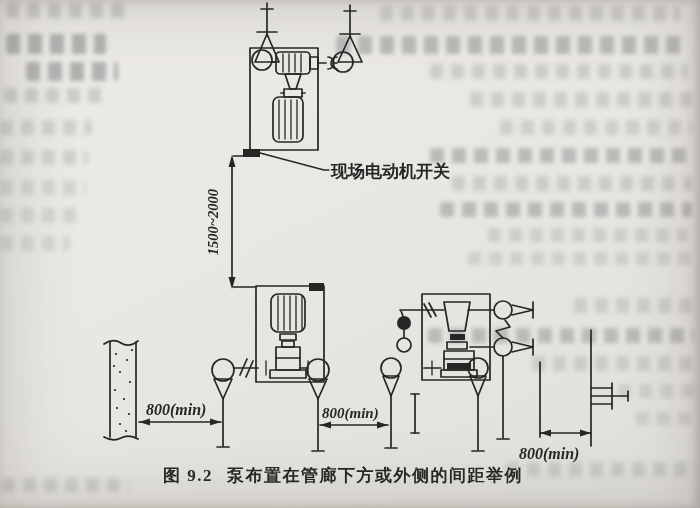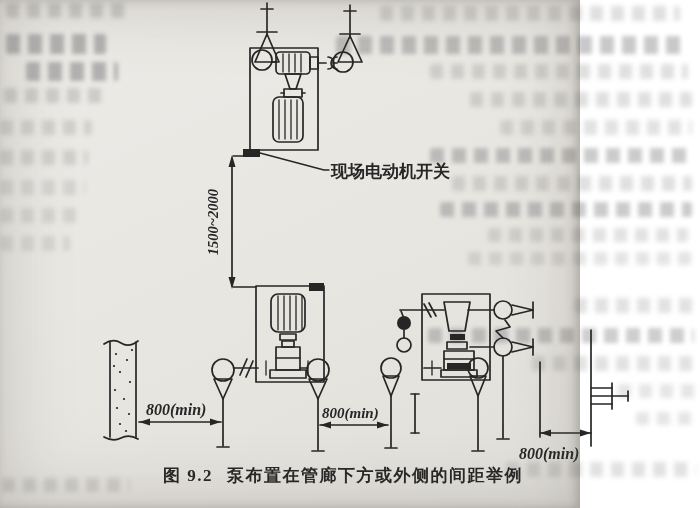--- a/index.html
+++ b/index.html
@@ -1,19 +1,19 @@
 <!DOCTYPE html>
 <html style="--ink: #262626; --paper: #e9e7e2;"><head>
 <meta charset="utf-8">
 <style>
   :root { --ink:#262626; --paper:#e9e7e2; }
   * { margin:0; padding:0; box-sizing:border-box; }
   body { width:700px; height:508px; overflow:hidden; font-family:"Liberation Serif", serif; }
   .page {
-    position:relative; width:580px; height:508px;
+    position:relative; width:700px; height:508px;
     background: linear-gradient(155deg, #edebe7 0%, #e9e7e2 45%, #e1dfda 100%);
     padding-left: 36px;
   }
   .page::after {
     content:""; position:absolute; inset:0; pointer-events:none;
     box-shadow: inset 0 0 70px rgba(95,90,80,.28), inset -4px 0 10px rgba(70,65,58,.25);
   }
   
   .smudge {
     position:absolute; height:15px; border-radius:3px;

